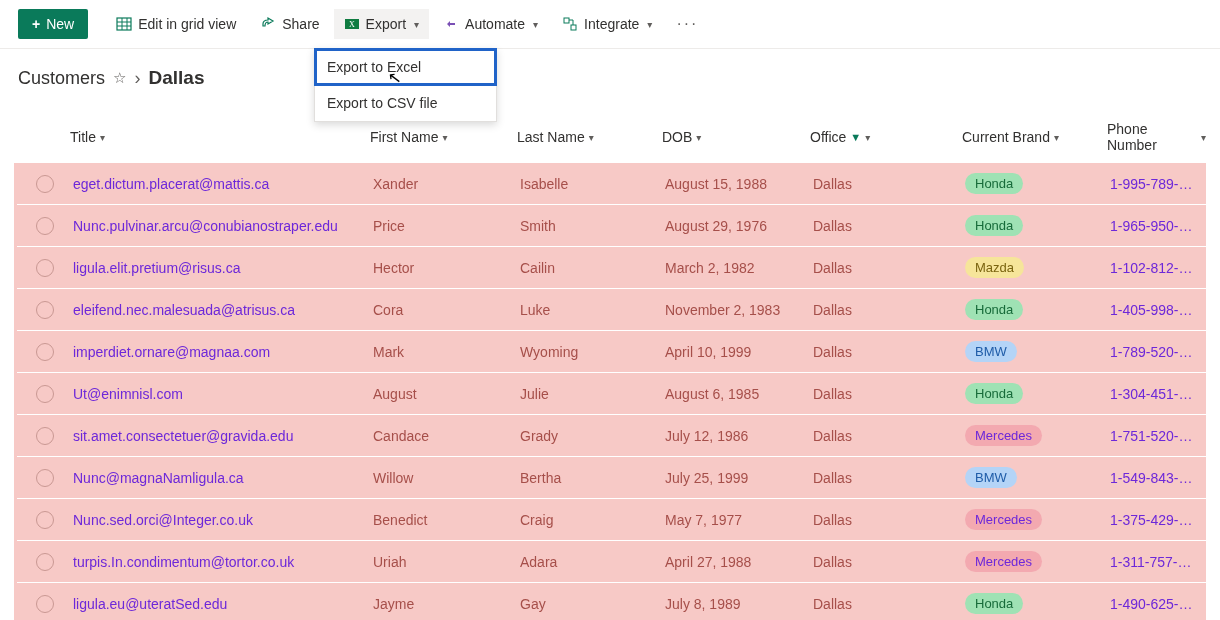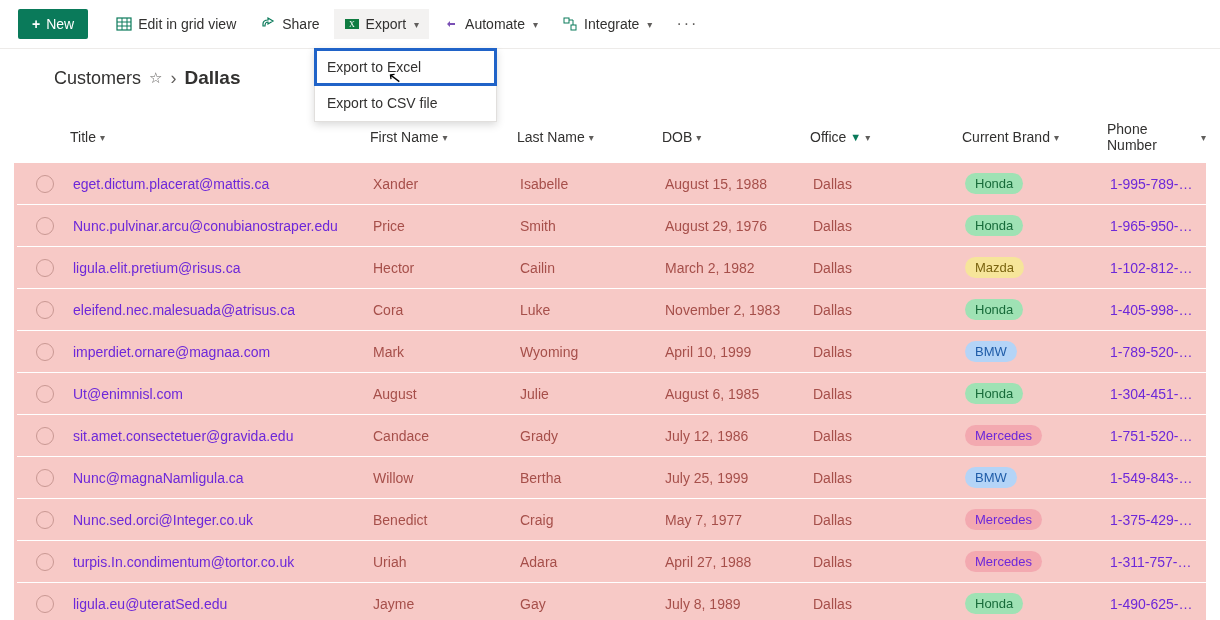--- a/index.html
+++ b/index.html
@@ -51,21 +51,21 @@
   .ellipsis { font-size:16px; color:#605e5c; letter-spacing:2px;}
 
   
   .breadcrumb {
     display: flex;
     align-items: center;
     padding: 18px 18px 12px;
     gap: 8px;
     font-size: 18px;
   }
-  .breadcrumb .root { color:#323130; font-weight:400;margin-left:36px; }
+  .breadcrumb .root { color:#323130; font-weight:400; }
   .breadcrumb .star { color:#605e5c; font-size:15px; }
   .breadcrumb .sep { color:#605e5c; }
   .breadcrumb .leaf { font-weight:600; font-size:19px; }
 
   
   .dropdown {
     position: absolute;
     top: 48px;
     left: 314px;
     width: 183px;

